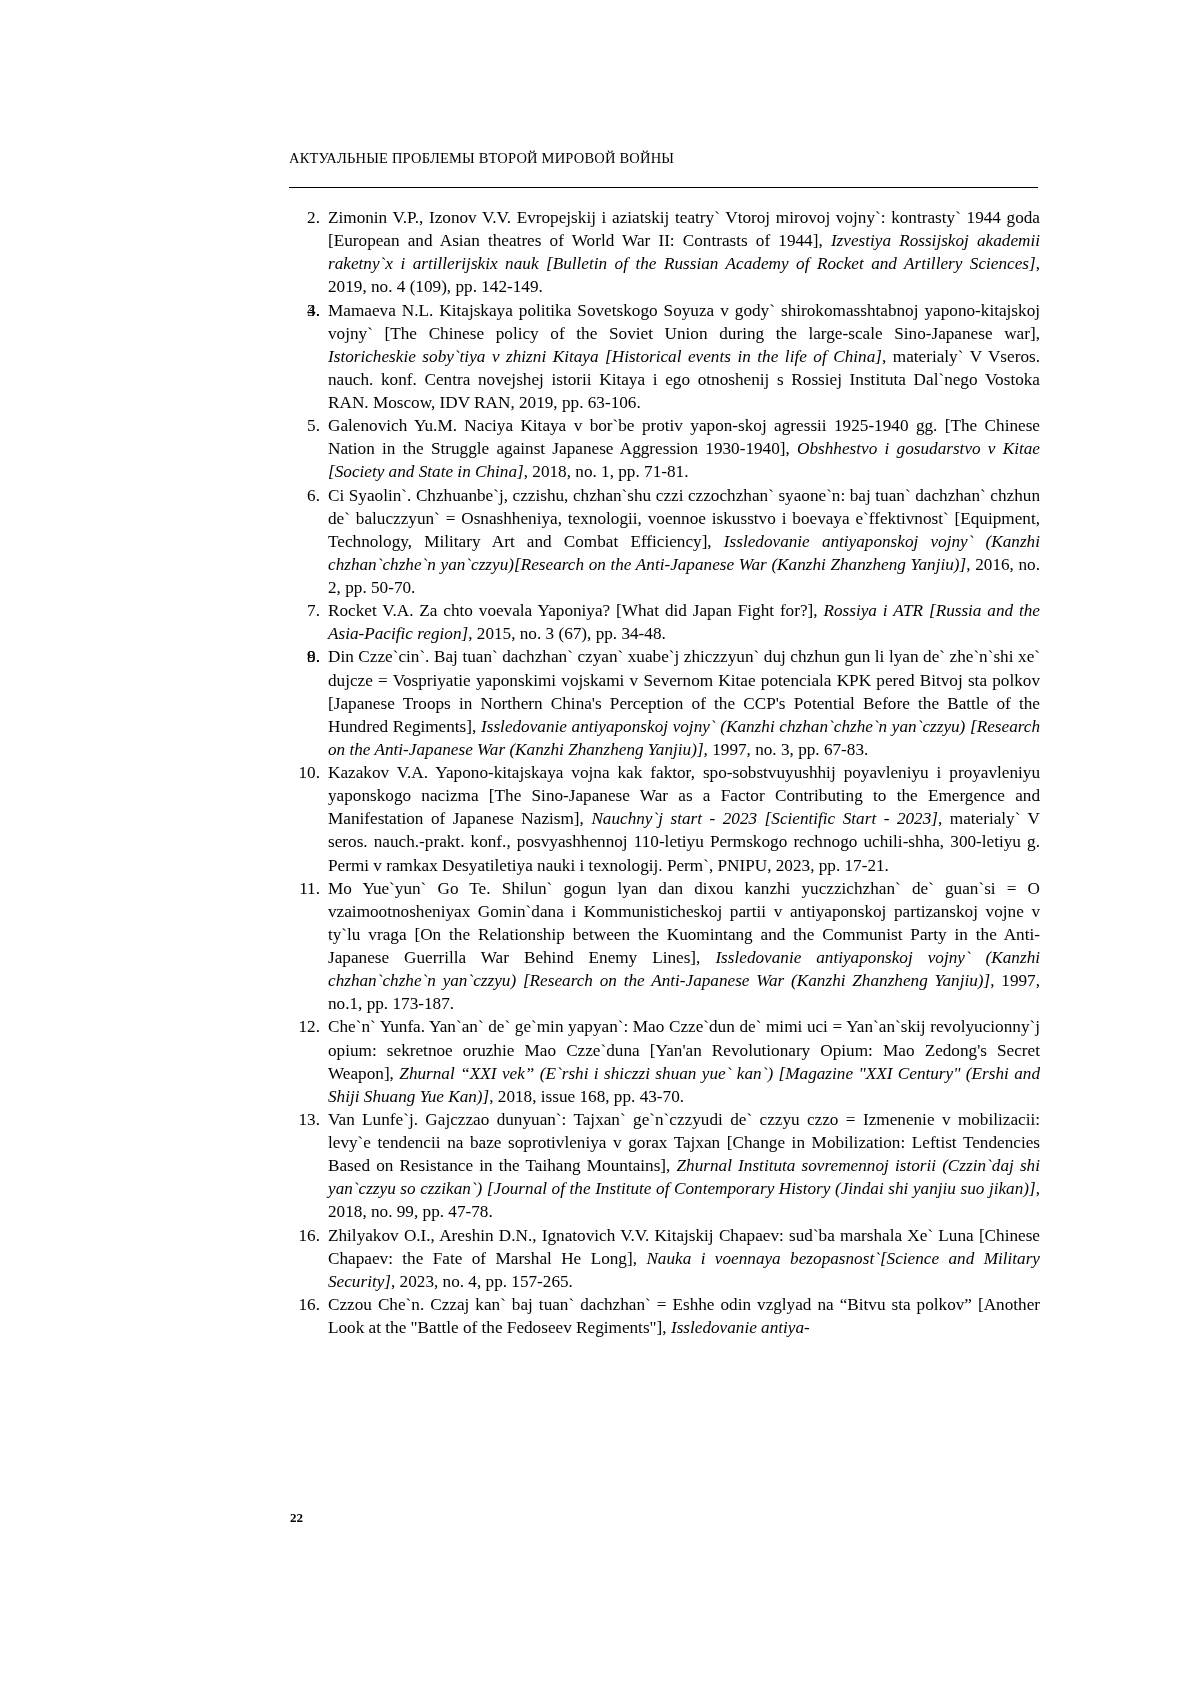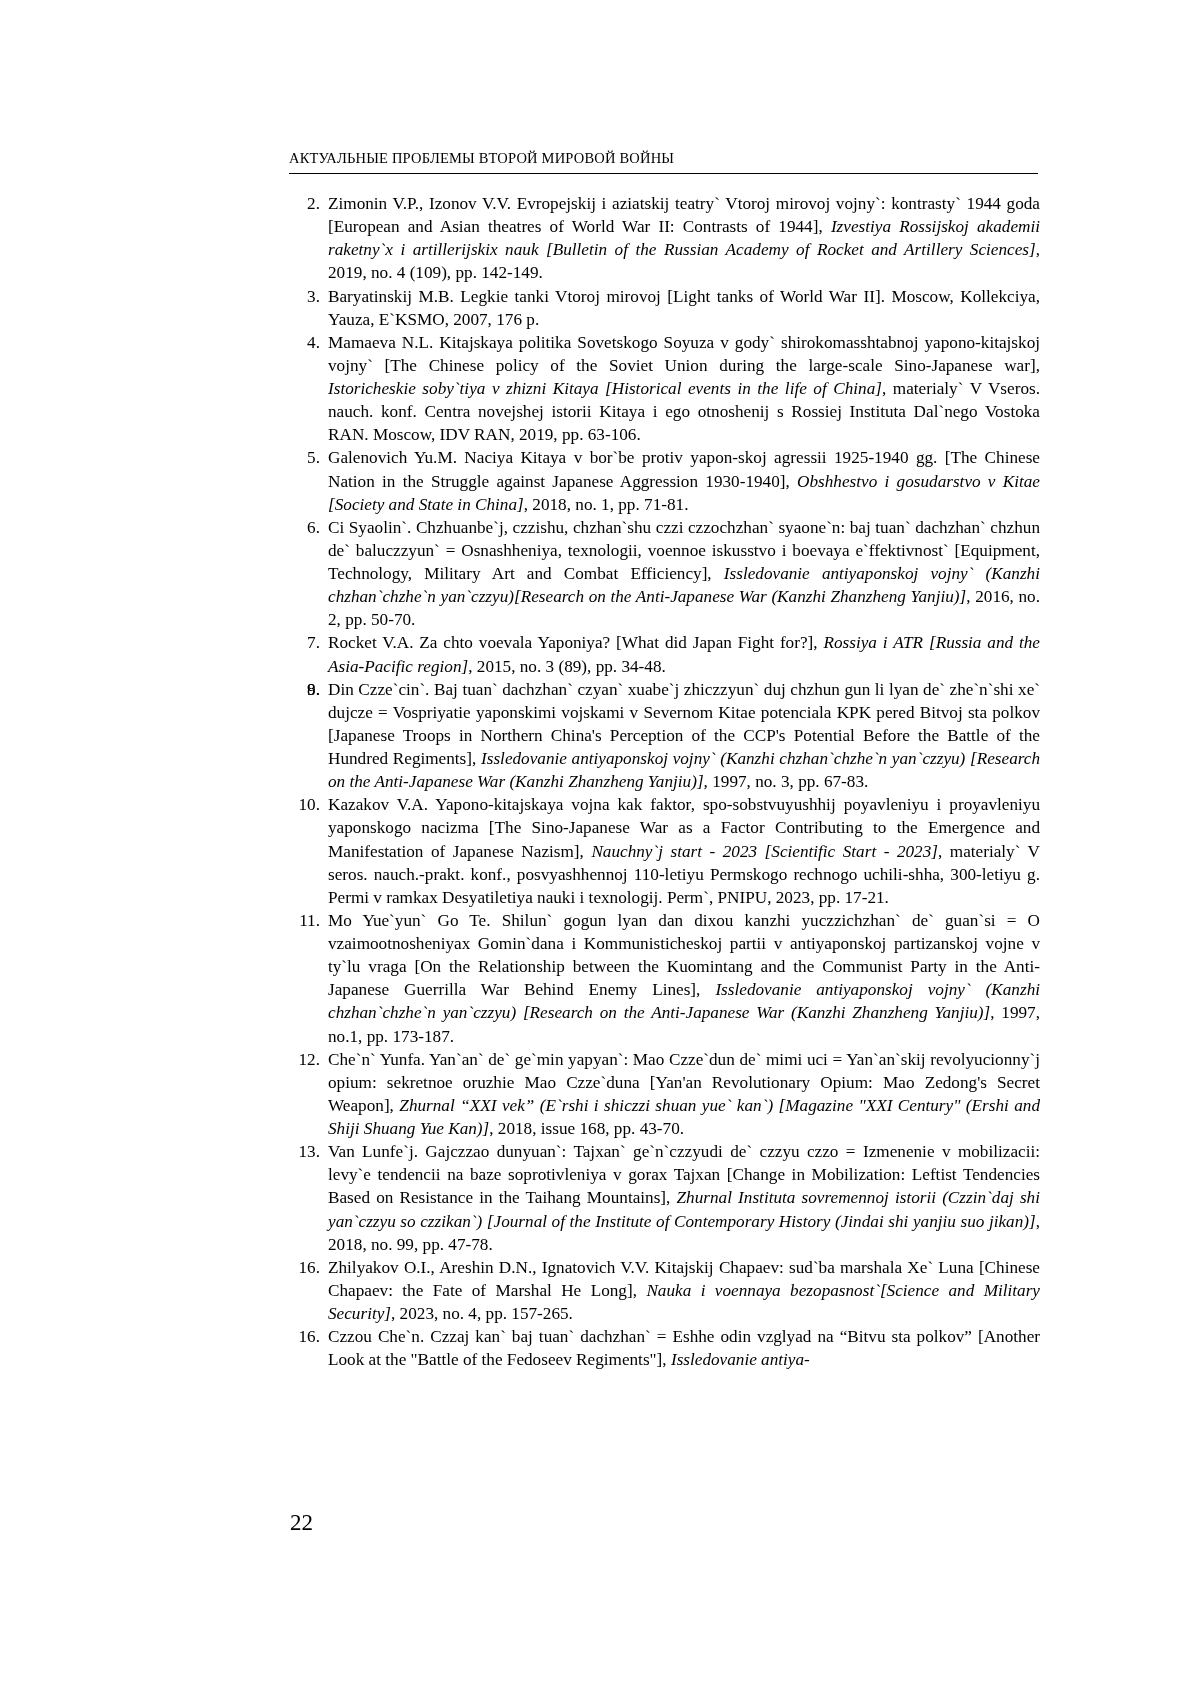--- a/index.html
+++ b/index.html
@@ -18,21 +18,21 @@
     position: absolute;
     left: 0; top: 0;
     width: 1200px;
     height: 1697px;
     box-sizing: border-box;
     padding: 150px 160px 0 290px;
   }
   .header {
     font-size: 14.5px;
     letter-spacing: 0.2px;
-    padding-bottom: 6px;
+    padding-bottom: 20px;
     border-bottom: 1px solid #000;
     margin-left: -1px;
     margin-right: 2px;
     margin-bottom: 18px;
     white-space: nowrap;
   }
   ol.reflist {
     list-style: none;
     margin: 0;
     padding: 0;
@@ -52,37 +52,38 @@
     top: 0;
     width: 30px;
     text-align: right;
     font-size: 17.2px;
   }
   .it { font-style: italic; }
   .footer {
     position: absolute;
     left: 290px;
     top: 1510px;
-    font-size: 23px;
+    font-size: 13px;
+    font-weight: bold;
   }
 </style>
 </head>
 <body>
 
 <div class="page">
 
   <div class="header">АКТУАЛЬНЫЕ ПРОБЛЕМЫ ВТОРОЙ МИРОВОЙ ВОЙНЫ</div>
 
   <ol class="reflist" id="reflist">
       <li><span class="num">2.</span><span>Zimonin V.P., Izonov V.V. Evropejskij i aziatskij teatry` Vtoroj mirovoj vojny`: kontrasty` 1944 goda [European and Asian theatres of World War II: Contrasts of 1944], </span><span class="it">Izvestiya Rossijskoj akademii raketny`x i artillerijskix nauk [Bulletin of the Russian Academy of Rocket and Artillery Sciences]</span><span>, 2019, no. 4 (109), pp. 142-149.</span></li>
-      <li><span class="num">3.</span><span>Baryatinskij M.B. Legkie tanki Vtoroj mirovoj [Light tanks of World War II]. Moscow, Kollekciya, Yauza, E`KSMO, 2007, 176 p.</span></li>
+      <li><span class="num">3.</span></li>
       <li><span class="num">4.</span><span>Mamaeva N.L. Kitajskaya politika Sovetskogo Soyuza v gody` shirokomasshtabnoj yapono-kitajskoj vojny` [The Chinese policy of the Soviet Union during the large-scale Sino-Japanese war], </span><span class="it">Istoricheskie soby`tiya v zhizni Kitaya [Historical events in the life of China]</span><span>, materialy` V Vseros. nauch. konf. Centra novejshej istorii Kitaya i ego otnoshenij s Rossiej Instituta Dal`nego Vostoka RAN. Moscow, IDV RAN, 2019, pp. 63-106.</span></li>
       <li><span class="num">5.</span><span>Galenovich Yu.M. Naciya Kitaya v bor`be protiv yapon-skoj agressii 1925-1940 gg. [The Chinese Nation in the Struggle against Japanese Aggression 1930-1940], </span><span class="it">Obshhestvo i gosudarstvo v Kitae [Society and State in China]</span><span>, 2018, no. 1, pp. 71-81.</span></li>
       <li><span class="num">6.</span><span>Ci Syaolin`. Chzhuanbe`j, czzishu, chzhan`shu czzi czzochzhan` syaone`n: baj tuan` dachzhan` chzhun de` baluczzyun` = Osnashheniya, texnologii, voennoe iskusstvo i boevaya e`ffektivnost` [Equipment, Technology, Military Art and Combat Efficiency], </span><span class="it">Issledovanie antiyaponskoj vojny` (Kanzhi chzhan`chzhe`n yan`czzyu)[Research on the Anti-Japanese War (Kanzhi Zhanzheng Yanjiu)]</span><span>, 2016, no. 2, pp. 50-70.</span></li>
-      <li><span class="num">7.</span><span>Rocket V.A. Za chto voevala Yaponiya? [What did Japan Fight for?], </span><span class="it">Rossiya i ATR [Russia and the Asia-Pacific region]</span><span>, 2015, no. 3 (89), pp. 34-48.</span></li>
+      <li><span class="num">7.</span><span>Rocket V.A. Za chto voevala Yaponiya? [What did Japan Fight for?], </span><span class="it">Rossiya i ATR [Russia and the Asia-Pacific region]</span><span>, 2015, no. 3 (67), pp. 34-48.</span></li>
       <li><span class="num">8.</span></li>
       <li><span class="num">9.</span><span>Din Czze`cin`. Baj tuan` dachzhan` czyan` xuabe`j zhiczzyun` duj chzhun gun li lyan de` zhe`n`shi xe` dujcze = Vospriyatie yaponskimi vojskami v Severnom Kitae potenciala KPK pered Bitvoj sta polkov [Japanese Troops in Northern China's Perception of the CCP's Potential Before the Battle of the Hundred Regiments], </span><span class="it">Issledovanie antiyaponskoj vojny` (Kanzhi chzhan`chzhe`n yan`czzyu) [Research on the Anti-Japanese War (Kanzhi Zhanzheng Yanjiu)],</span><span> 1997, no. 3, pp. 67-83.</span></li>
       <li><span class="num">10.</span><span>Kazakov V.A. Yapono-kitajskaya vojna kak faktor, spo-sobstvuyushhij poyavleniyu i proyavleniyu yaponskogo nacizma [The Sino-Japanese War as a Factor Contributing to the Emergence and Manifestation of Japanese Nazism], </span><span class="it">Nauchny`j start - 2023 [Scientific Start - 2023]</span><span>, materialy` V seros. nauch.-prakt. konf., posvyashhennoj 110-letiyu Permskogo rechnogo uchili-shha, 300-letiyu g. Permi v ramkax Desyatiletiya nauki i texnologij. Perm`, PNIPU, 2023, pp. 17-21.</span></li>
       <li><span class="num">11.</span><span>Mo Yue`yun` Go Te. Shilun` gogun lyan dan dixou kanzhi yuczzichzhan` de` guan`si = O vzaimootnosheniyax Gomin`dana i Kommunisticheskoj partii v antiyaponskoj partizanskoj vojne v ty`lu vraga [On the Relationship between the Kuomintang and the Communist Party in the Anti-Japanese Guerrilla War Behind Enemy Lines], </span><span class="it">Issledovanie antiyaponskoj vojny` (Kanzhi chzhan`chzhe`n yan`czzyu) [Research on the Anti-Japanese War (Kanzhi Zhanzheng Yanjiu)]</span><span>, 1997, no.1, pp. 173-187.</span></li>
       <li><span class="num">12.</span><span>Che`n` Yunfa. Yan`an` de` ge`min yapyan`: Mao Czze`dun de` mimi uci = Yan`an`skij revolyucionny`j opium: sekretnoe oruzhie Mao Czze`duna [Yan'an Revolutionary Opium: Mao Zedong's Secret Weapon], </span><span class="it">Zhurnal “XXI vek” (E`rshi i shiczzi shuan yue` kan`) [Magazine "XXI Century" (Ershi and Shiji Shuang Yue Kan)]</span><span>, 2018, issue 168, pp. 43-70.</span></li>
       <li><span class="num">13.</span><span>Van Lunfe`j. Gajczzao dunyuan`: Tajxan` ge`n`czzyudi de` czzyu czzo = Izmenenie v mobilizacii: levy`e tendencii na baze soprotivleniya v gorax Tajxan [Change in Mobilization: Leftist Tendencies Based on Resistance in the Taihang Mountains], </span><span class="it">Zhurnal Instituta sovremennoj istorii (Czzin`daj shi yan`czzyu so czzikan`) [Journal of the Institute of Contemporary History (Jindai shi yanjiu suo jikan)]</span><span>, 2018, no. 99, pp. 47-78.</span></li>
       <li><span class="num">16.</span><span>Zhilyakov O.I., Areshin D.N., Ignatovich V.V. Kitajskij Chapaev: sud`ba marshala Xe` Luna [Chinese Chapaev: the Fate of Marshal He Long], </span><span class="it">Nauka i voennaya bezopasnost`[Science and Military Security]</span><span>, 2023, no. 4, pp. 157-265.</span></li>
       <li><span class="num">16.</span><span>Czzou Che`n. Czzaj kan` baj tuan` dachzhan` = Eshhe odin vzglyad na “Bitvu sta polkov” [Another Look at the "Battle of the Fedoseev Regiments"], </span><span class="it">Issledovanie antiya-</span></li>
     </ol>
 

